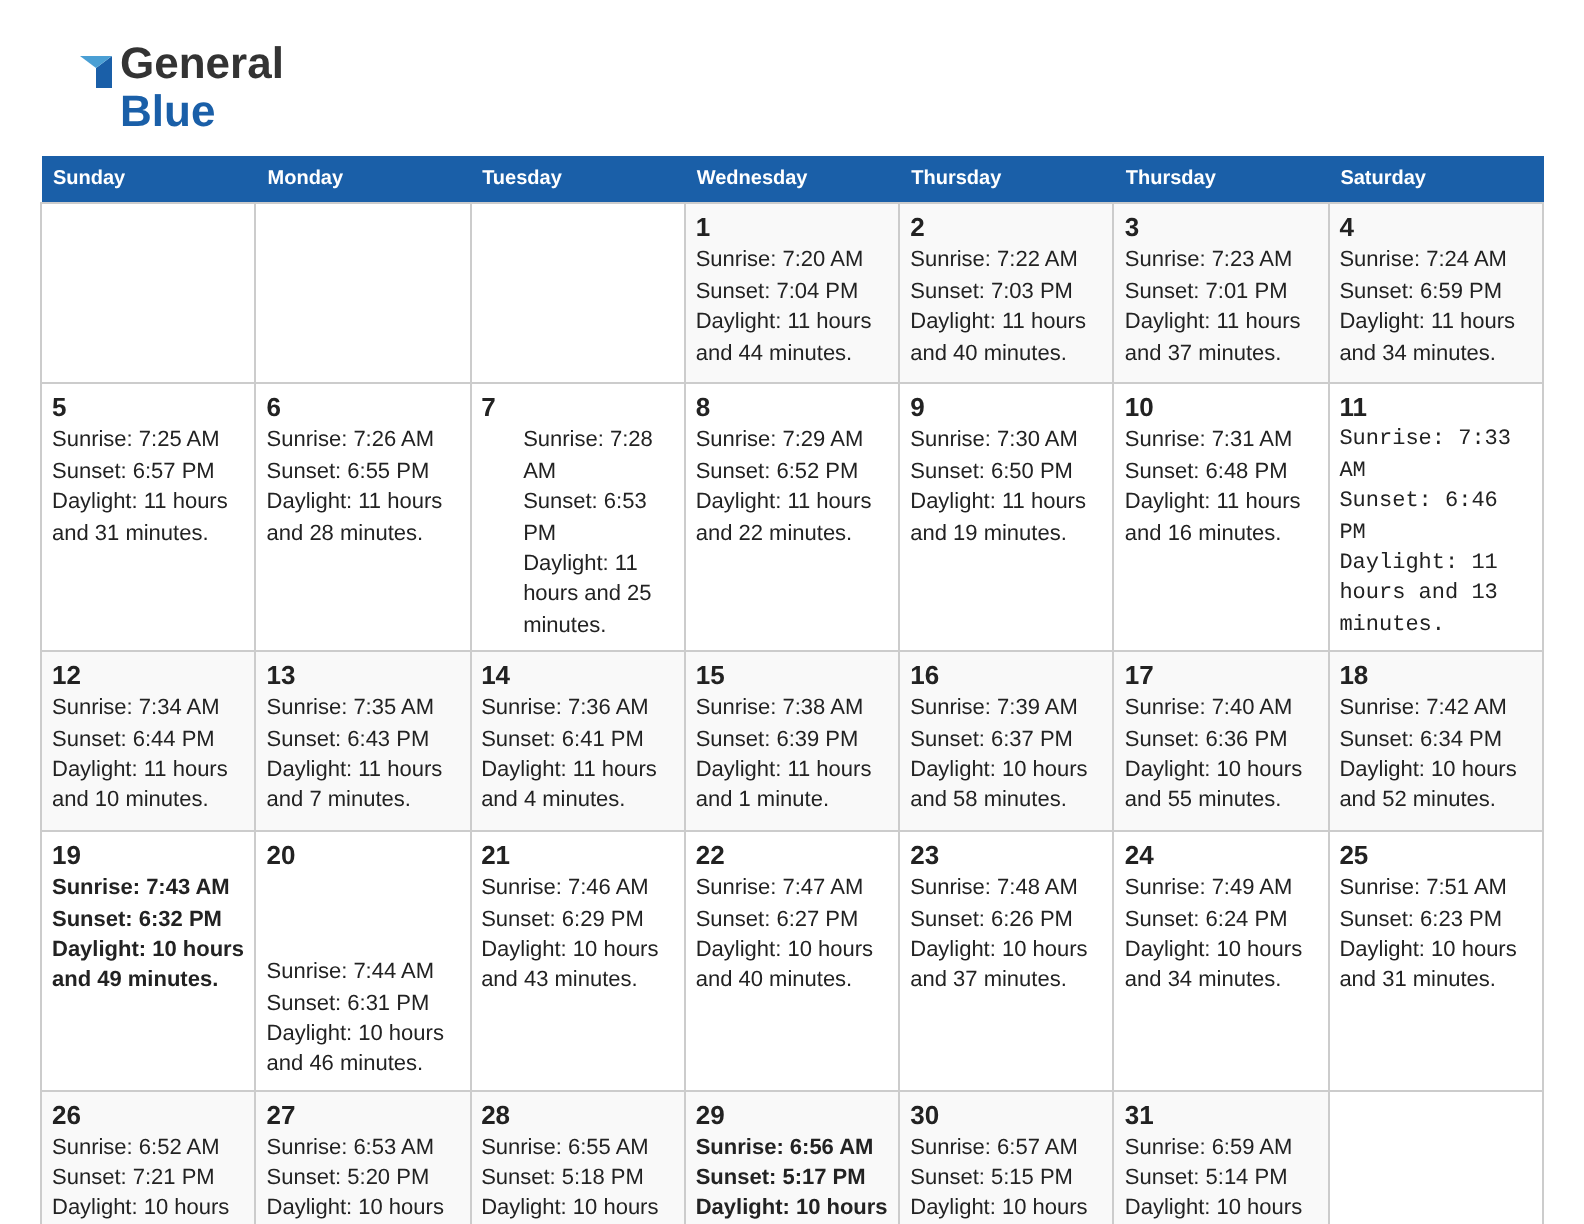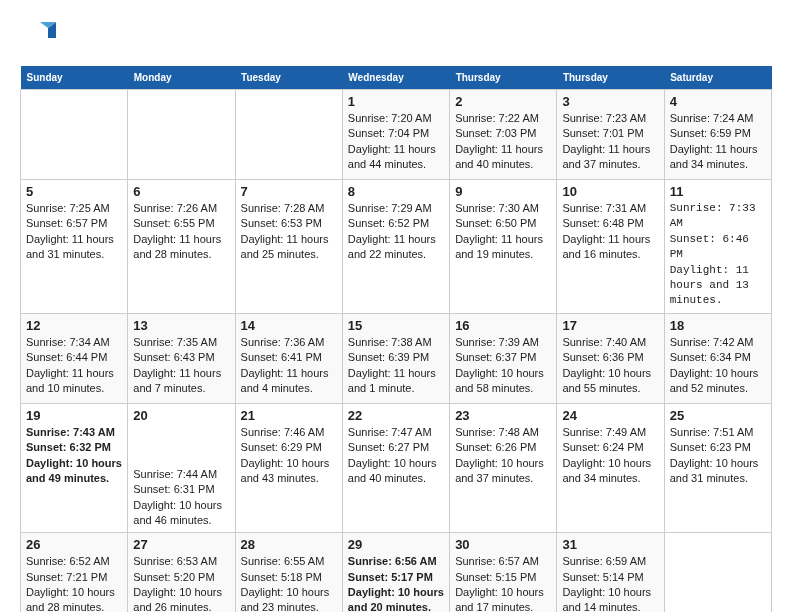--- a/index.html
+++ b/index.html
@@ -86,20 +86,24 @@
 <body>
 
 <div class="header">
   <div class="logo">
     <svg class="logo-icon" viewBox="0 0 36 36">
       <rect x="0" y="0" width="36" height="36" fill="none"></rect>
 
       <polygon points="28,8 36,2 36,18 28,18" fill="#1a5fa8"></polygon>
       <polygon points="28,8 36,2 20,2" fill="#4a9fd4"></polygon>
     </svg>
+    <div class="logo-text">
+      <span class="logo-general">General</span><br>
+      <span class="logo-blue">Blue</span>
+    </div>
   </div>
 </div>
 
 <table>
   <thead>
     <tr>
     <th>Sunday</th>
         <th>Monday</th>
         <th>Tuesday</th>
         <th>Wednesday</th>
@@ -146,21 +150,21 @@
 Daylight: 11 hours and 31 minutes.</div>
         </td>
         <td>
           <span class="day-num">6</span>
           <div class="day-info" style="white-space: pre-line;">Sunrise: 7:26 AM
 Sunset: 6:55 PM
 Daylight: 11 hours and 28 minutes.</div>
         </td>
         <td>
           <span class="day-num">7</span>
-          <div class="day-info" style="white-space: pre-line;">Sunrise: 7:28 AM
+          <div class="day-info" style="white-space: pre-line; margin-left: 21px;">Sunrise: 7:28 AM
 Sunset: 6:53 PM
 Daylight: 11 hours and 25 minutes.</div>
         </td>
         <td>
           <span class="day-num">8</span>
           <div class="day-info" style="white-space: pre-line;">Sunrise: 7:29 AM
 Sunset: 6:52 PM
 Daylight: 11 hours and 22 minutes.</div>
         </td>
         <td>

